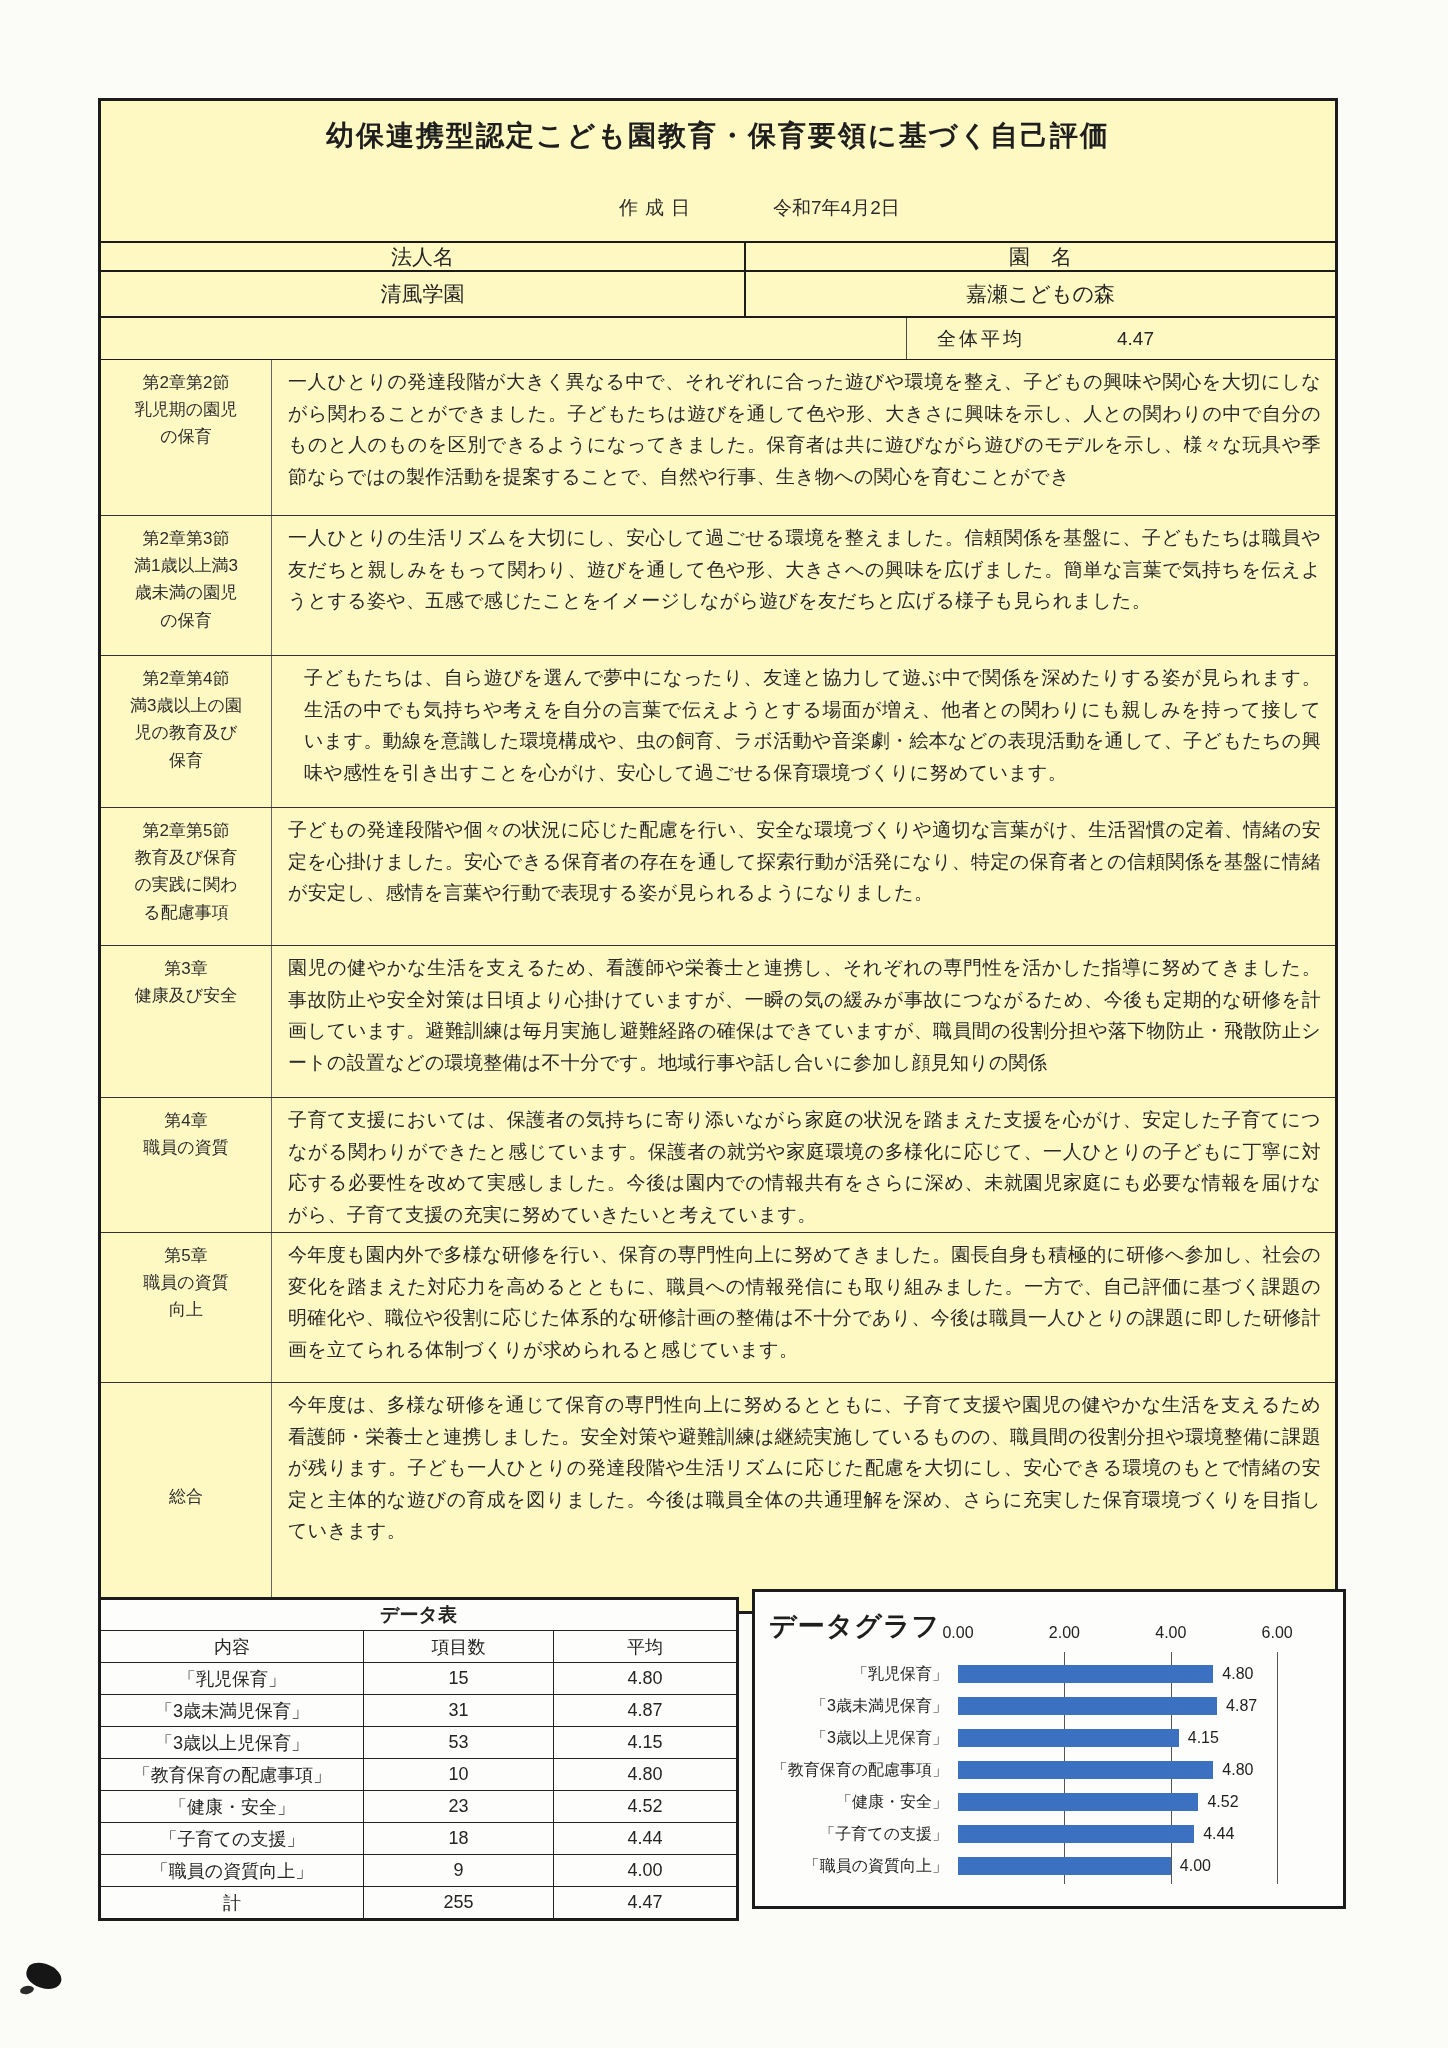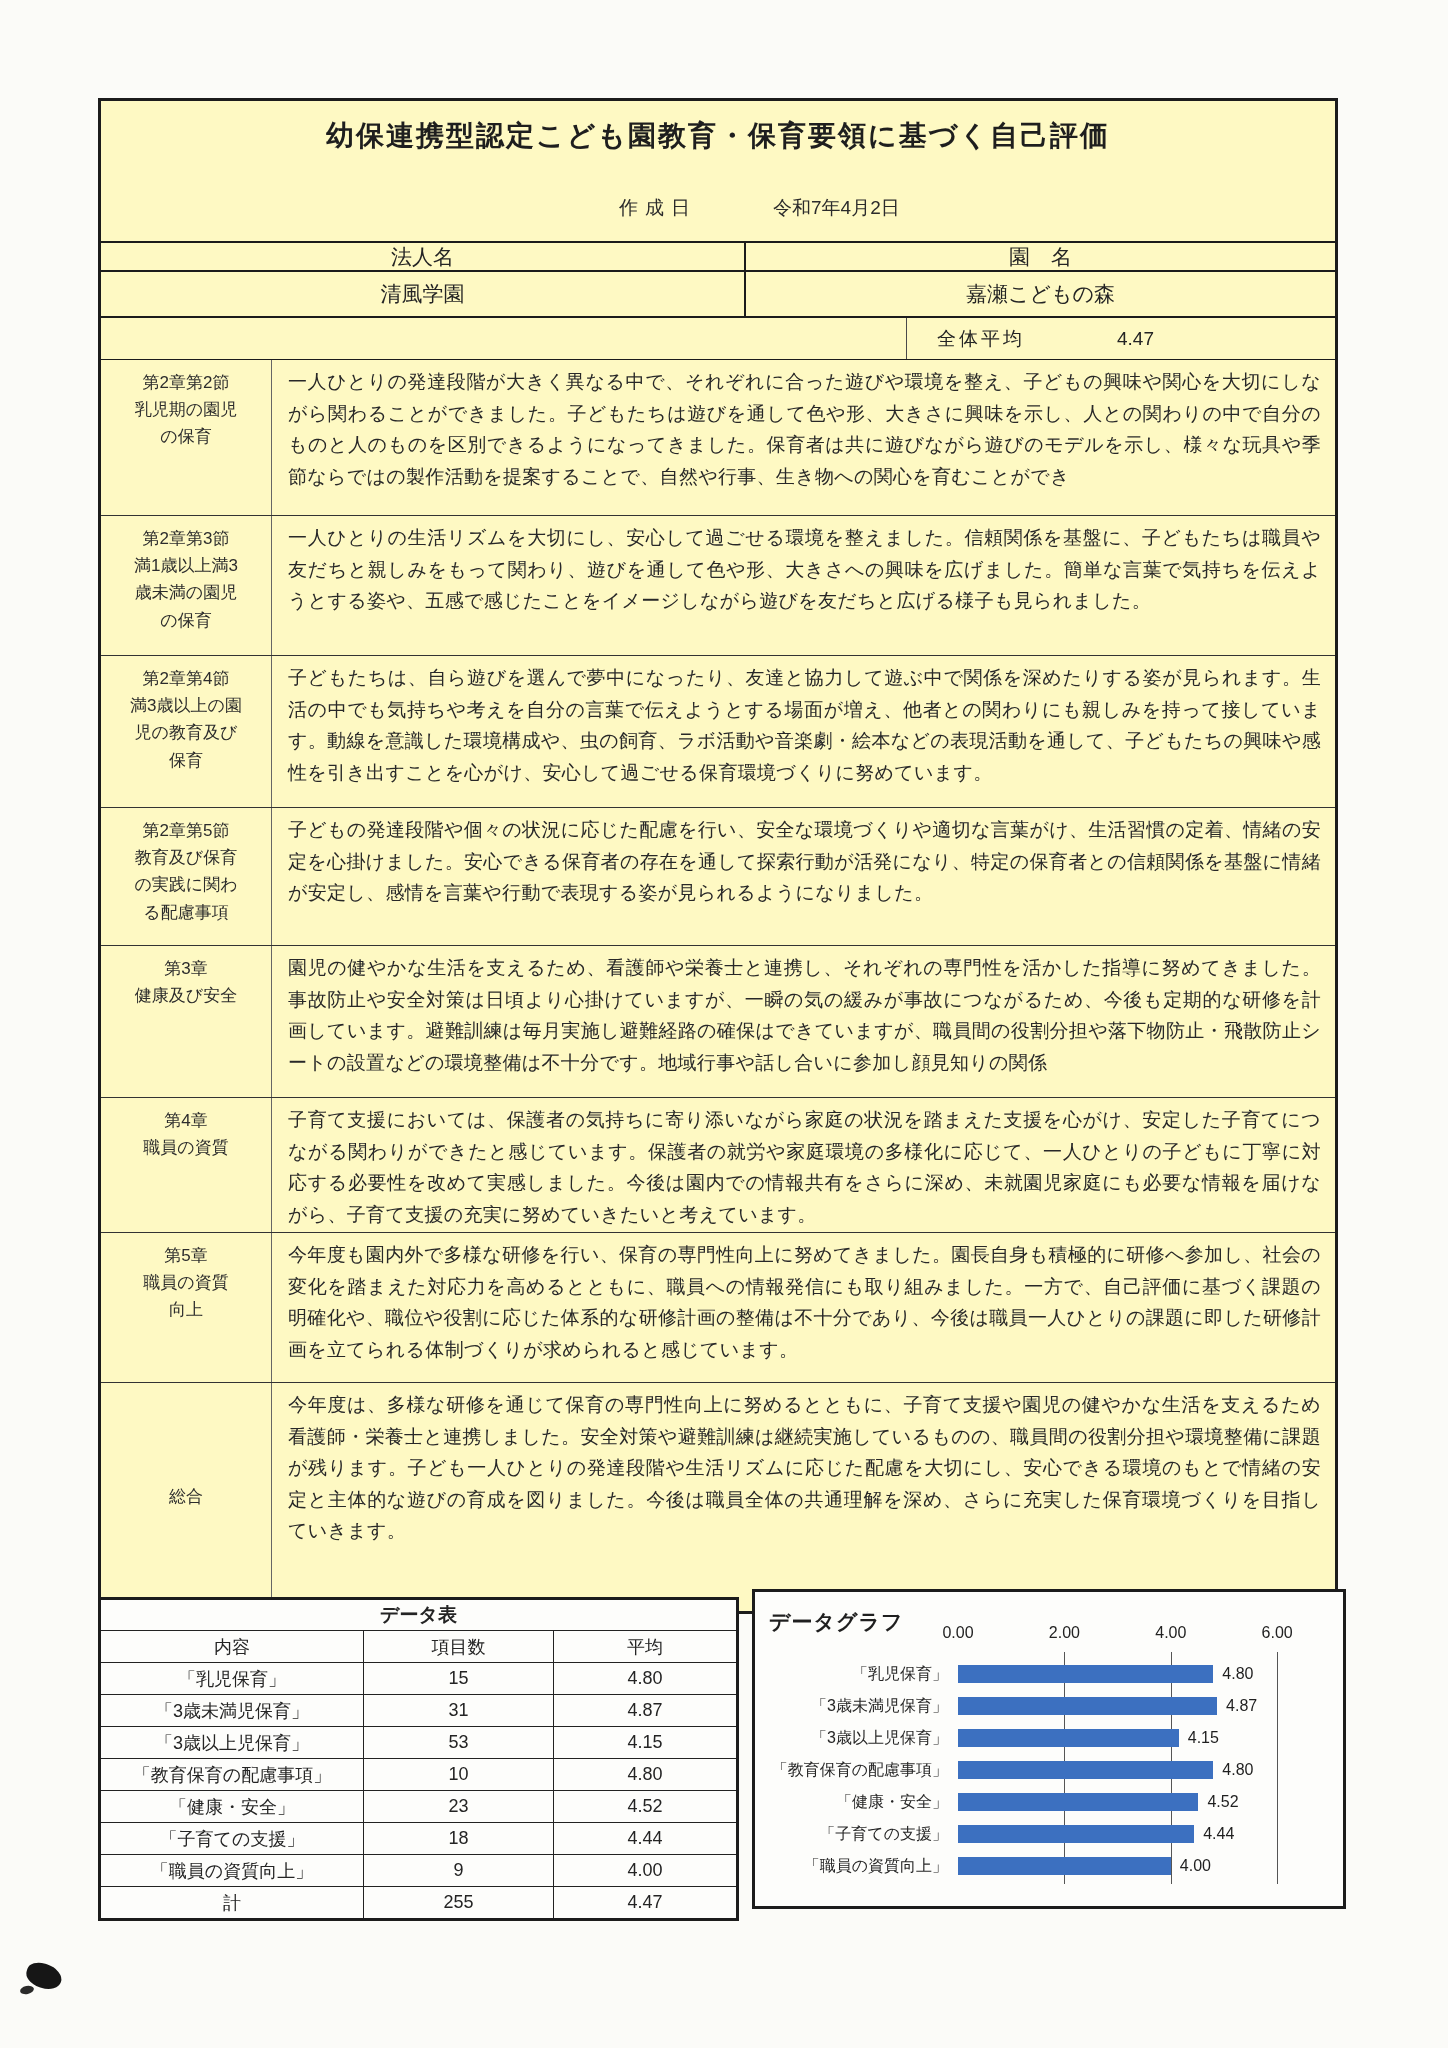--- a/index.html
+++ b/index.html
@@ -56,21 +56,21 @@
   .dt-c1{width:263px;border-right:1.5px solid #222;}
   .dt-c2{width:190px;border-right:1.5px solid #222;}
   .dt-c3{flex:1;}
   .dtable-row.hdr{font-size:18px;}
   
   .graph{
     position:absolute;left:752px;top:1589px;width:594px;height:320px;
     border:3px solid #1c1c1c;background:#fdfdfb;box-sizing:border-box;
   }
   .graph-inner{position:absolute;inset:0;}
-  .graph-title{position:absolute;left:14px;top:16px;font-size:21px;font-weight:bold;letter-spacing:1px;color:#1f1f1f;}
+  .graph-title{position:absolute;left:14px;top:16px;font-size:27px;font-weight:bold;letter-spacing:1px;color:#1f1f1f;}
   .gtick{position:absolute;top:32px;font-size:16px;transform:translateX(-50%);color:#222;}
   .gridline{position:absolute;top:60px;height:232px;width:1px;background:#555;}
   .grow{position:absolute;left:0;width:100%;height:32px;display:flex;align-items:center;}
   .glabel{width:203px;min-width:203px;text-align:right;font-size:16px;padding-right:10px;box-sizing:border-box;white-space:nowrap;color:#262626;}
   .gbar{height:18px;}
   .gvalue{font-size:16px;margin-left:9px;color:#1f1f1f;}
   
   .smudge{position:absolute;left:26px;top:1964px;width:36px;height:24px;background:#161616;border-radius:45% 55% 50% 50%;transform:rotate(18deg);}
   .smudge2{position:absolute;left:20px;top:1986px;width:14px;height:8px;background:#2a2a2a;border-radius:50%;transform:rotate(-12deg);}
 </style>
@@ -110,21 +110,21 @@
 の保育</div>
         <div class="sec-body">一人ひとりの発達段階が大きく異なる中で、それぞれに合った遊びや環境を整え、子どもの興味や関心を大切にしながら関わることができました。子どもたちは遊びを通して色や形、大きさに興味を示し、人との関わりの中で自分のものと人のものを区別できるようになってきました。保育者は共に遊びながら遊びのモデルを示し、様々な玩具や季節ならではの製作活動を提案することで、自然や行事、生き物への関心を育むことができ</div>
       </div>
       <div class="section" style="height: 140px;">
         <div class="sec-label">第2章第3節
 満1歳以上満3
 歳未満の園児
 の保育</div>
         <div class="sec-body">一人ひとりの生活リズムを大切にし、安心して過ごせる環境を整えました。信頼関係を基盤に、子どもたちは職員や友だちと親しみをもって関わり、遊びを通して色や形、大きさへの興味を広げました。簡単な言葉で気持ちを伝えようとする姿や、五感で感じたことをイメージしながら遊びを友だちと広げる様子も見られました。</div>
       </div>
-      <div class="section" style="height: 152px;">
+      <div class="section" style="height: 152px; gap: 16px;">
         <div class="sec-label">第2章第4節
 満3歳以上の園
 児の教育及び
 保育</div>
         <div class="sec-body">子どもたちは、自ら遊びを選んで夢中になったり、友達と協力して遊ぶ中で関係を深めたりする姿が見られます。生活の中でも気持ちや考えを自分の言葉で伝えようとする場面が増え、他者との関わりにも親しみを持って接しています。動線を意識した環境構成や、虫の飼育、ラボ活動や音楽劇・絵本などの表現活動を通して、子どもたちの興味や感性を引き出すことを心がけ、安心して過ごせる保育環境づくりに努めています。</div>
       </div>
       <div class="section" style="height: 138px;">
         <div class="sec-label">第2章第5節
 教育及び保育
 の実践に関わ

